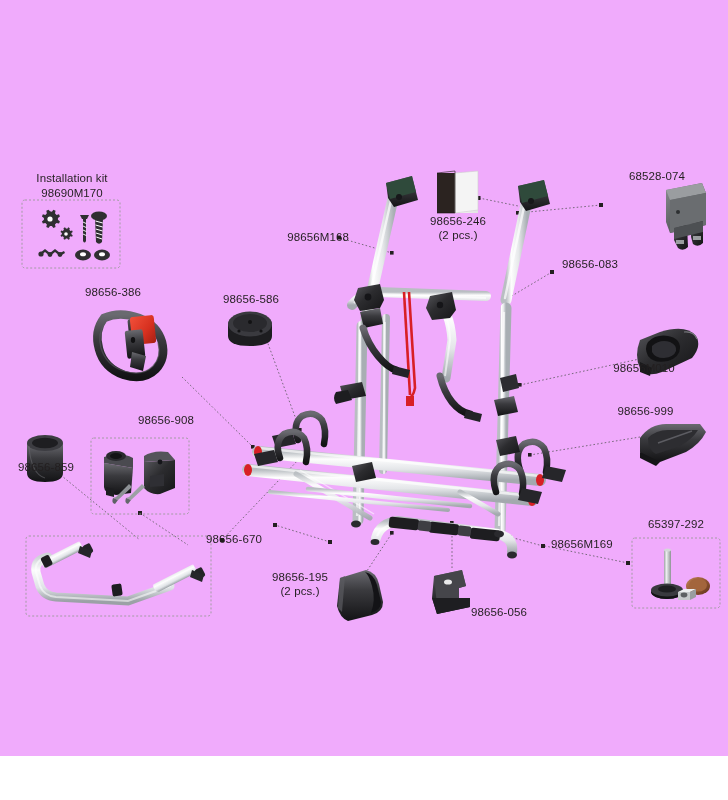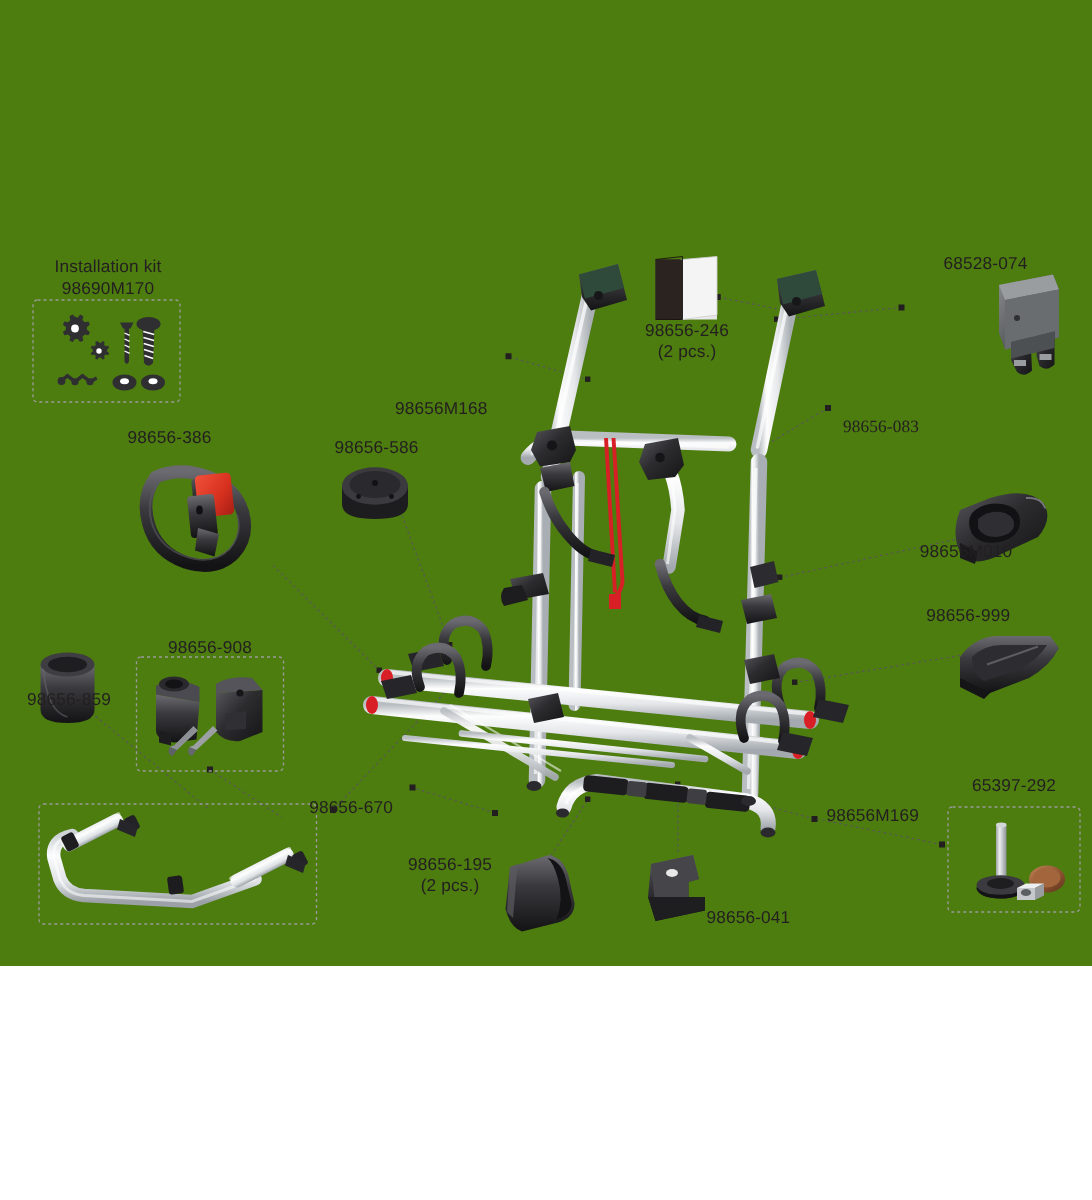--- a/index.html
+++ b/index.html
@@ -7,22 +7,22 @@
     margin: 0;
     padding: 0;
     background: #ffffff;
   }
   body {
     font-family: "Liberation Sans", sans-serif;
   }
   #stage {
     position: relative;
     width: 728px;
-    height: 644px;
-    background: #4d7c0f;
+    height: 756px;
+    background: #f0abfc;
     overflow: hidden;
   }
   #svgroot {
     position: absolute;
     left: 0; top: 0;
     width: 728px;
     height: 800px;
   }
   .lbl {
     position: absolute;
@@ -447,42 +447,42 @@
     </g>
   </svg>
 
   <div class="lbl center" style="left:28px; top:172px; width:88px;">Installation kit</div>
   <div class="lbl center" style="left:28px; top:187px; width:88px;">98690M170</div>
 
   <div class="lbl center" style="left:58px; top:286px; width:110px;">98656-386</div>
 
   <div class="lbl center" style="left:196px; top:293px; width:110px;">98656-586</div>
 
-  <div class="lbl right" style="left:220px; top:231px; width:105px;margin-top:36px;">98656M168</div>
+  <div class="lbl right" style="left:244px; top:231px; width:105px;">98656M168</div>
 
   <div class="lbl center" style="left:403px; top:215px; width:110px;">98656-246</div>
   <div class="lbl center sub" style="left:403px; top:229px; width:110px;">(2 pcs.)</div>
 
   <div class="lbl center" style="left:602px; top:170px; width:110px;">68528-074</div>
 
-  <div class="lbl" style="left:562px; top:279px;font-family:Liberation Serif, serif;">98656-083</div>
+  <div class="lbl" style="left:562px; top:258px;">98656-083</div>
 
   <div class="lbl center" style="left:585px; top:314px; width:118px;margin-top:48px;">98656M010</div>
 
   <div class="lbl center" style="left:588px; top:405px; width:115px;">98656-999</div>
 
   <div class="lbl center" style="left:0px; top:421px; width:92px;margin-top:40px;">98656-859</div>
 
-  <div class="lbl center" style="left:86px; top:426px; width:108px;">98656-908</div>
+  <div class="lbl center" style="left:86px; top:414px; width:108px;text-align:right;">98656-908</div>
 
 
   <div class="lbl right" style="left:160px; top:533px; width:102px;">98656-670</div>
 
   <div class="lbl center" style="left:248px; top:571px; width:104px;">98656-195</div>
   <div class="lbl center sub" style="left:248px; top:585px; width:104px;">(2 pcs.)</div>
 
-  <div class="lbl" style="left:471px; top:606px;">98656-041</div>
+  <div class="lbl" style="left:471px; top:606px;">98656-056</div>
 
   <div class="lbl" style="left:551px; top:538px;">98656M169</div>
 
   <div class="lbl center" style="left:630px; top:518px; width:92px;">65397-292</div>
 
 </div>
 
 </body></html>

